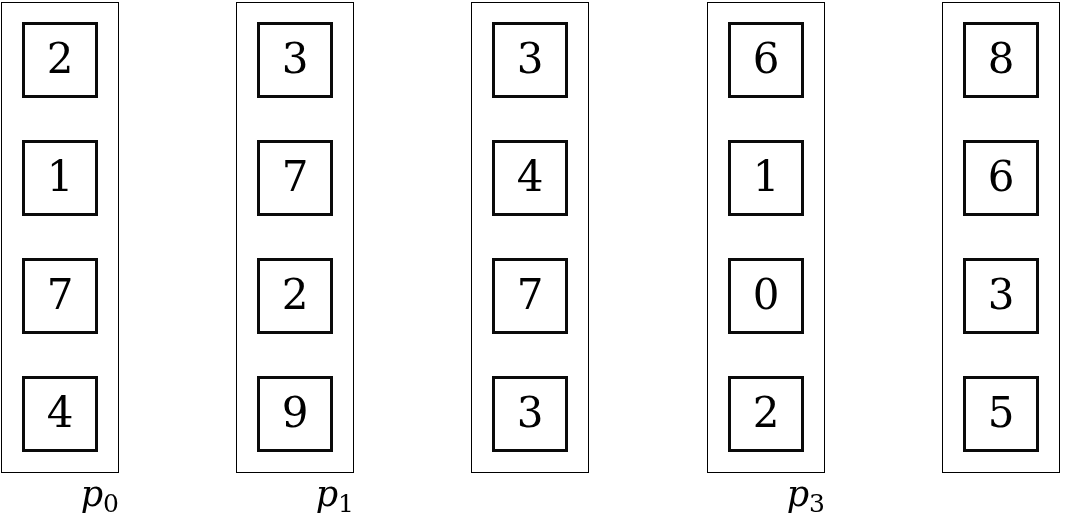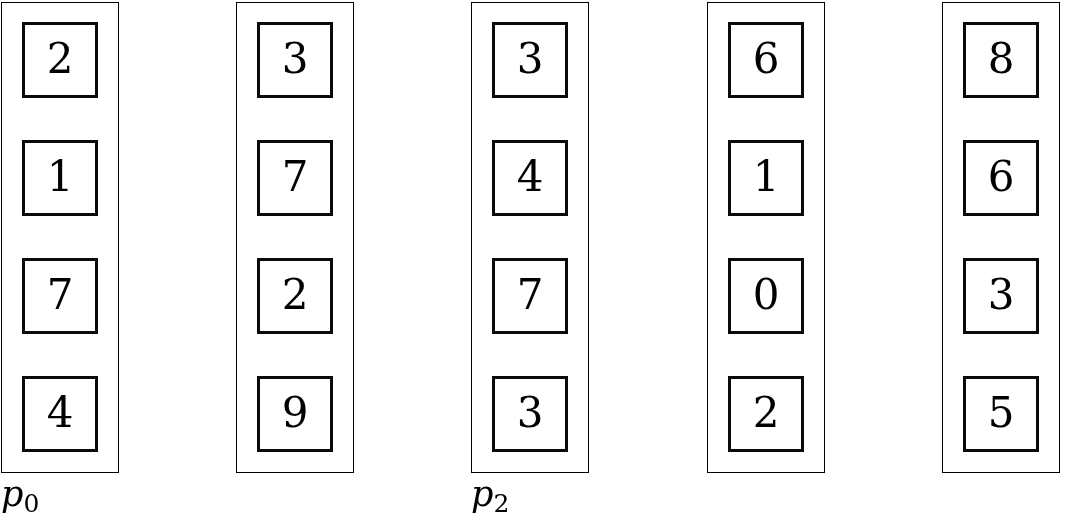--- a/index.html
+++ b/index.html
@@ -68,21 +68,21 @@
     letter-spacing: 0;
     transform: translateY(-1px);
   }
 
   
   .partition-label {
     position: absolute;
     top: 474px;
     left: 0;
     width: 118px;
-    text-align: left;
+    text-align: right;
     font-family: "DejaVu Serif", "Liberation Serif", serif;
     font-style: italic;
     font-size: 35px;
     line-height: 1.05;
     color: #000000;
     white-space: nowrap;
   }
   .partition-label .sub {
     font-style: normal;
     font-size: 25px;
@@ -122,53 +122,54 @@
     </div>
     <div class="slot slot-1">
       <span class="slot-value">7</span>
     </div>
     <div class="slot slot-2">
       <span class="slot-value">2</span>
     </div>
     <div class="slot slot-3">
       <span class="slot-value">9</span>
     </div>
+    <div class="partition-label"><span>p</span><span class="sub">1</span></div>
   </div>
 
   <div class="partition" style="left:471px;">
     <div class="partition-frame"></div>
     <div class="slot slot-0">
       <span class="slot-value">3</span>
     </div>
     <div class="slot slot-1">
       <span class="slot-value">4</span>
     </div>
     <div class="slot slot-2">
       <span class="slot-value">7</span>
     </div>
     <div class="slot slot-3">
       <span class="slot-value">3</span>
     </div>
-    <div class="partition-label"><span>p</span><span class="sub">2</span></div>
   </div>
 
   <div class="partition" style="left:707px;">
     <div class="partition-frame"></div>
     <div class="slot slot-0">
       <span class="slot-value">6</span>
     </div>
     <div class="slot slot-1">
       <span class="slot-value">1</span>
     </div>
     <div class="slot slot-2">
       <span class="slot-value">0</span>
     </div>
     <div class="slot slot-3">
       <span class="slot-value">2</span>
     </div>
+    <div class="partition-label"><span>p</span><span class="sub">3</span></div>
   </div>
 
   <div class="partition" style="left:942px;">
     <div class="partition-frame"></div>
     <div class="slot slot-0">
       <span class="slot-value">8</span>
     </div>
     <div class="slot slot-1">
       <span class="slot-value">6</span>
     </div>

